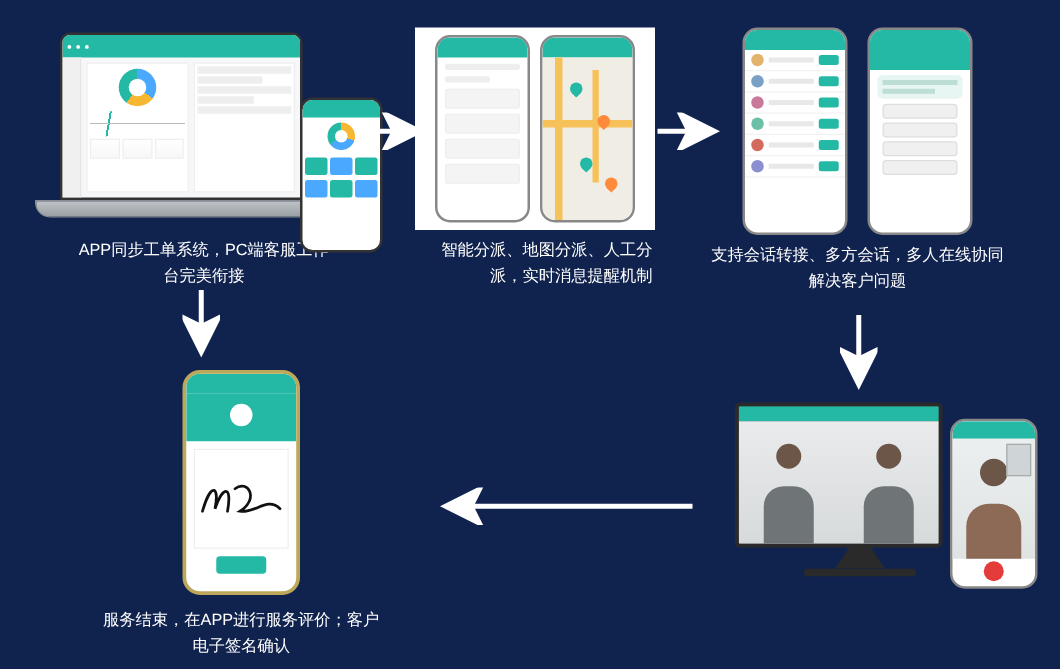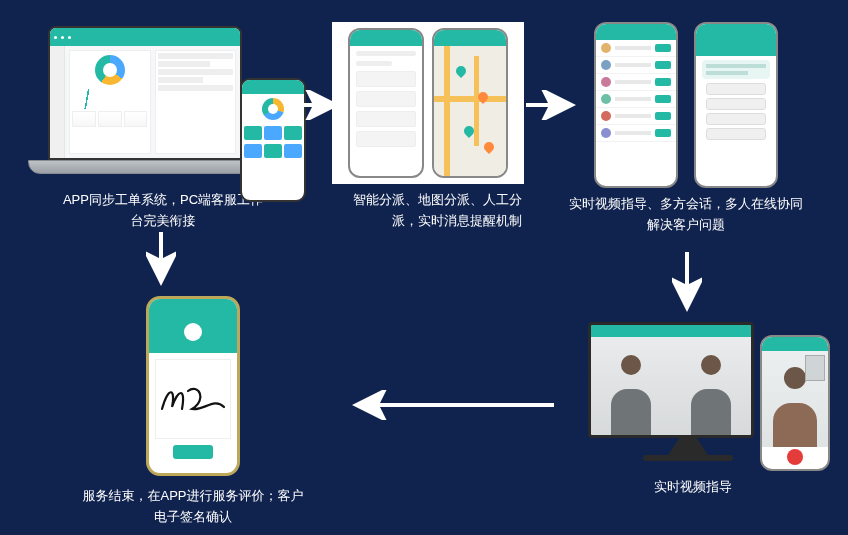--- a/index.html
+++ b/index.html
@@ -301,42 +301,41 @@
       <div class="bubble">
           <div style="height:4px;background:#bcded6"></div>
           <div style="height:4px;background:#bcded6;margin-top:3px;width:70%"></div>
         </div>
       <div class="grey-btn"></div>
       <div class="grey-btn"></div>
       <div class="grey-btn"></div>
       <div class="grey-btn"></div>
     </div>
   </div>
-  <div class="caption">实时视频指导、多方会话，多人在线协同解决客户问题</div>
+  <div class="caption">支持会话转接、多方会话，多人在线协同解决客户问题</div>
 </div>
 
 <div class="node" style="left:578px; top:322px; width:230px;">
   <div style="position:relative; width:200px; margin-left:10px;">
     <div class="monitor">
       <div class="mon-top"></div>
       <div class="office">
         <div class="person"></div>
         <div class="person"></div>
       </div>
     </div>
     <div class="mon-stand"></div>
     <div class="mon-foot"></div>
     <div class="vphone">
       <div class="bar"></div>
       <div class="vface"></div>
       <div class="pip"></div>
       <div class="call-btn"></div>
     </div>
   </div>
-  <div class="caption" style="margin-top:16px;">实时视频指导</div>
 </div>
 
 <div class="node" style="left:78px; top:296px; width:230px;">
   <div class="sig-phone">
     <div class="bar"></div>
     <div class="sig-hero"></div>
     <div class="sig-area">
       <svg class="sig-svg" viewBox="0 0 70 40">
         <path d="M4 30 C10 8, 18 8, 14 28 C20 10, 28 8, 24 30 M30 12 C40 4, 50 20, 34 30 C46 32, 56 18, 66 28" stroke="#111" stroke-width="2.2" fill="none" stroke-linecap="round"></path>
       </svg>

